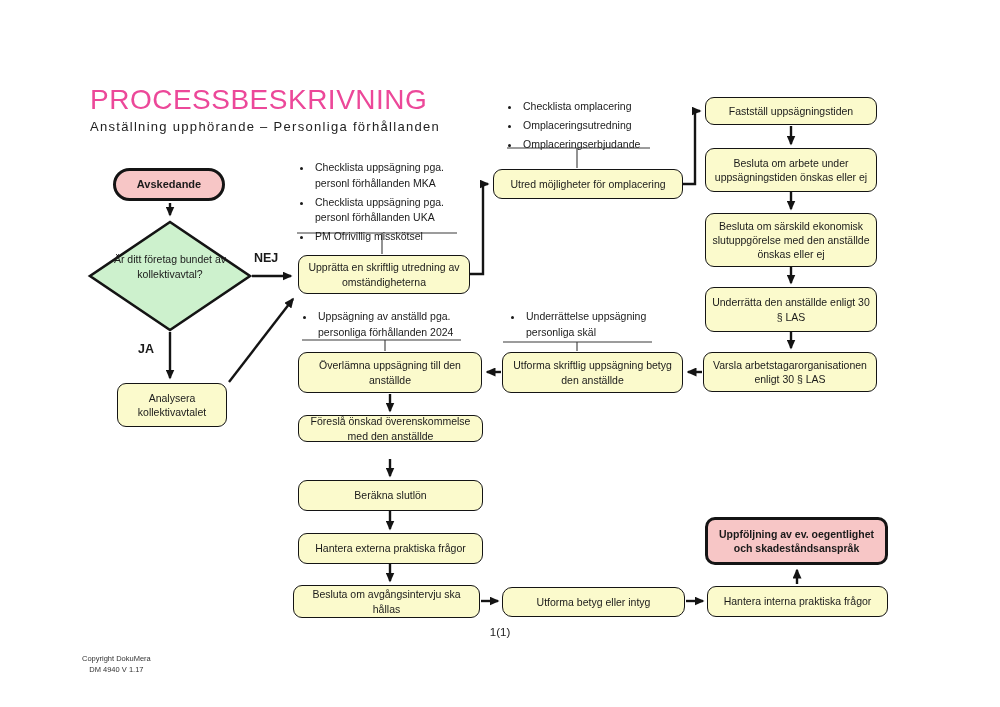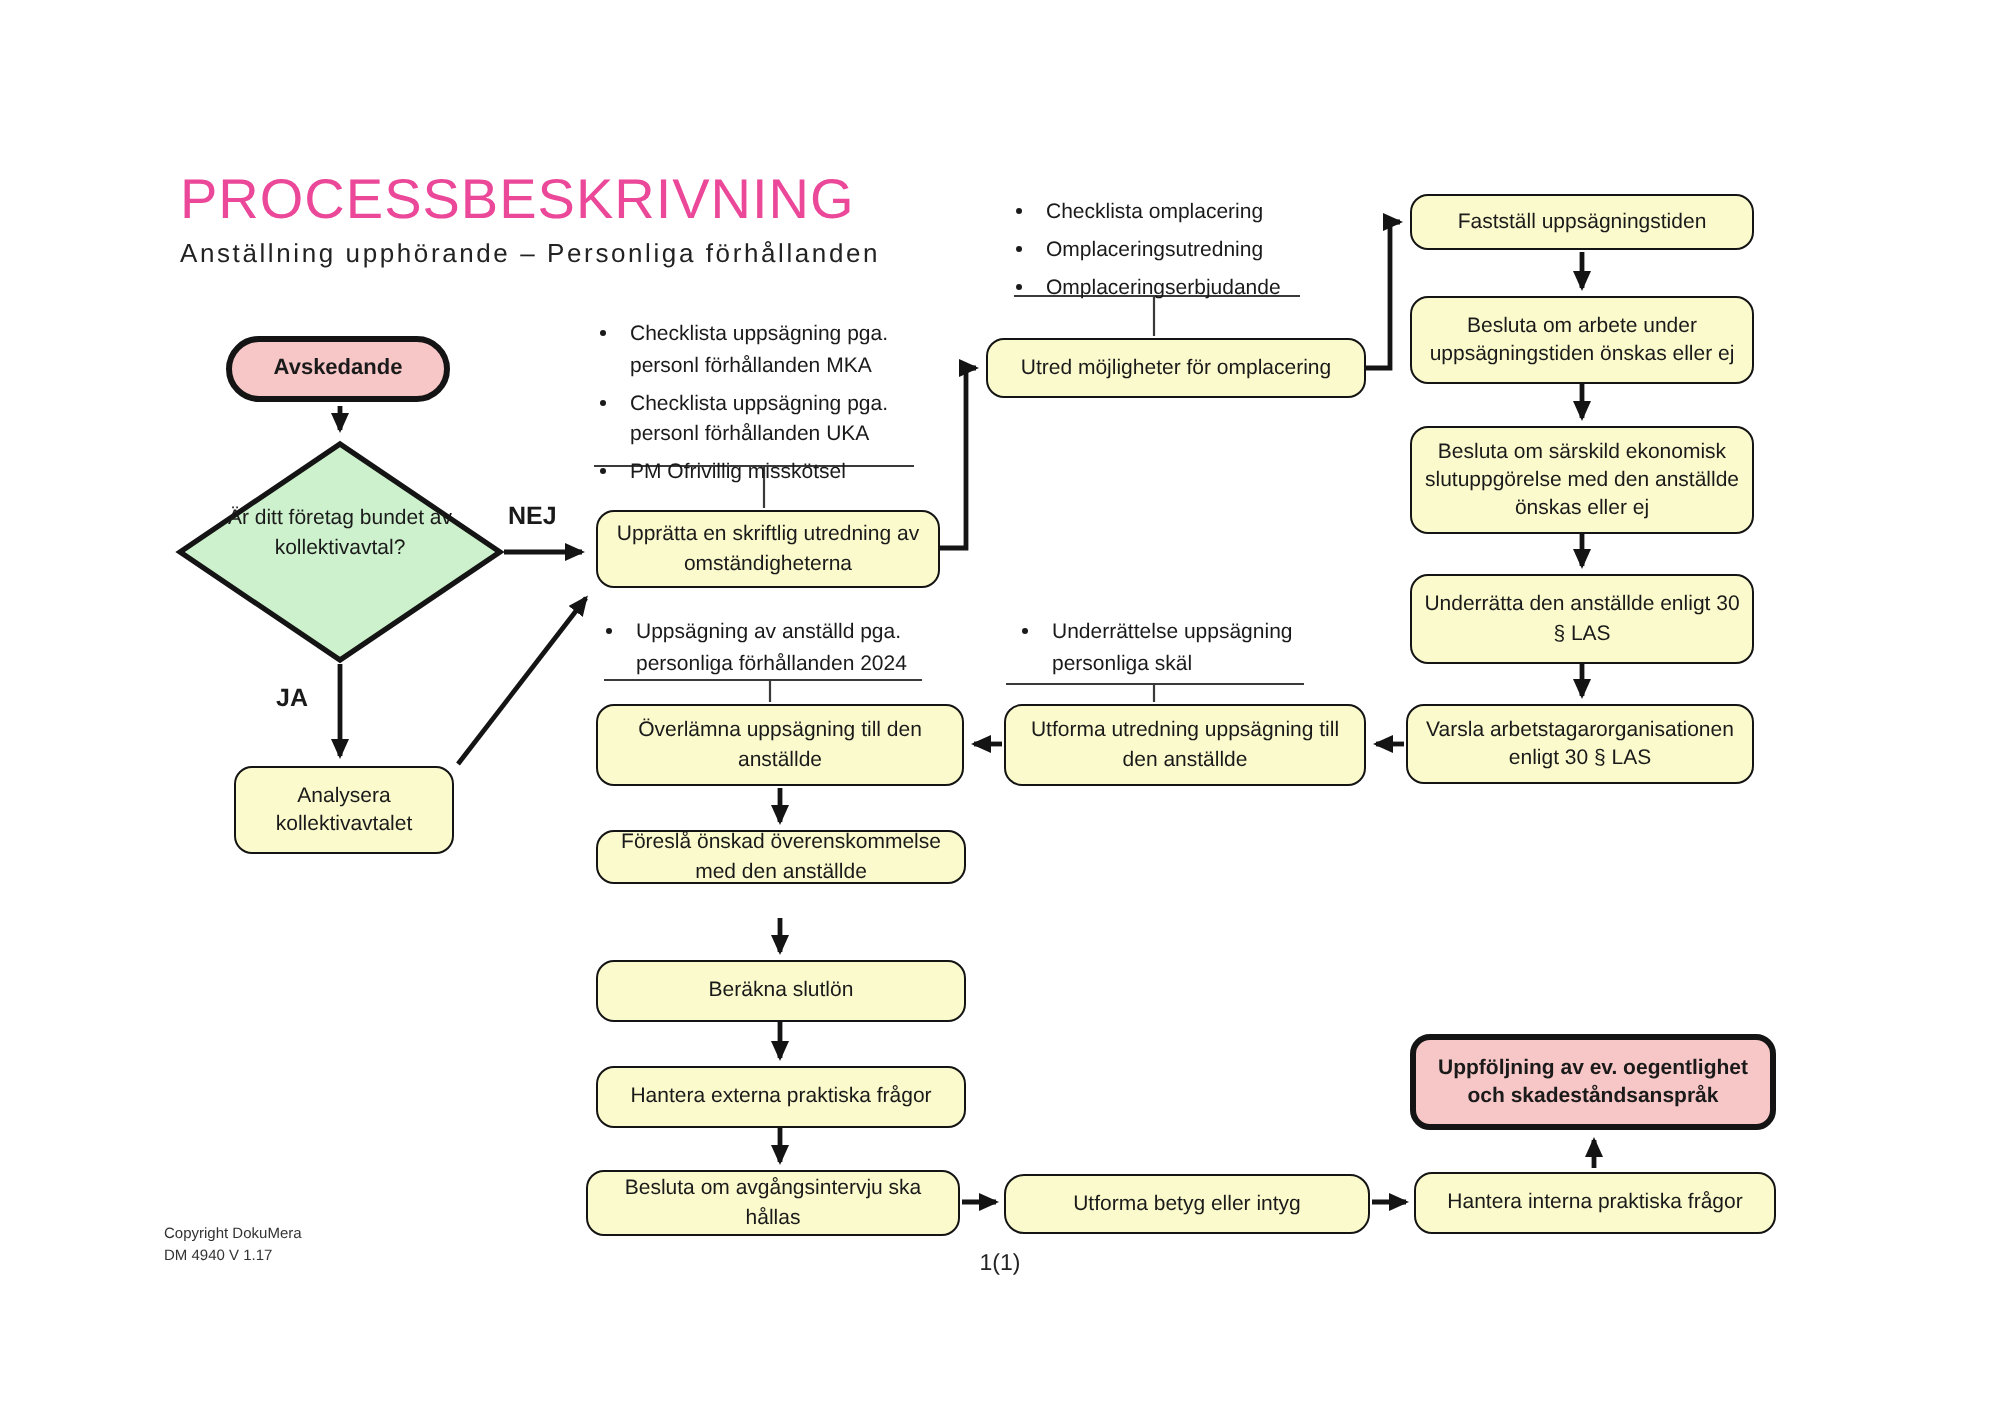--- a/index.html
+++ b/index.html
@@ -35,21 +35,21 @@
     position:absolute;left:110px;top:252px;width:120px;text-align:center;
     font-size:10.5px;line-height:1.45;
   }
   .edge-label{position:absolute;font-weight:bold;font-size:12.5px;}
   .callout{
     position:absolute;margin:0;padding:0 0 0 16px;font-size:10.5px;
     line-height:1.5;box-sizing:border-box;
   }
   .callout li{margin:0 0 3px 0;padding-left:2px;}
   .pagenum{position:absolute;left:455px;top:626px;width:90px;text-align:center;font-size:11.5px;color:#222;}
-  .footer{position:absolute;left:82px;top:612px;font-size:7.5px;line-height:1.4;color:#333;}
+  .footer{position:absolute;left:82px;top:654px;font-size:7.5px;line-height:1.4;color:#333;text-align:center;}
 </style>
 </head>
 <body>
 
 <div class="canvas">
 
   <svg class="overlay" viewBox="0 0 1000 707" xmlns="http://www.w3.org/2000/svg">
     <defs>
       <marker id="ah" markerWidth="10" markerHeight="9" refX="8.5" refY="4.5" orient="auto" markerUnits="userSpaceOnUse">
         <path d="M0,0 L10,4.5 L0,9 Z" fill="#141414"></path>
@@ -122,21 +122,21 @@
 
   <div class="node" style="left:298px;top:255px;width:172px;height:39px;">Upprätta en skriftlig utredning av omständigheterna</div>
   <div class="node" style="left:493px;top:169px;width:190px;height:30px;">Utred möjligheter för omplacering</div>
 
   <div class="node" style="left:705px;top:97px;width:172px;height:28px;">Fastställ uppsägningstiden</div>
   <div class="node" style="left:705px;top:148px;width:172px;height:44px;">Besluta om arbete under uppsägningstiden önskas eller ej</div>
   <div class="node" style="left:705px;top:213px;width:172px;height:54px;">Besluta om särskild ekonomisk slutuppgörelse med den anställde önskas eller ej</div>
   <div class="node" style="left:705px;top:287px;width:172px;height:45px;">Underrätta den anställde enligt 30 § LAS</div>
   <div class="node" style="left:703px;top:352px;width:174px;height:40px;">Varsla arbetstagarorganisationen enligt 30 § LAS</div>
 
-  <div class="node" style="left:502px;top:352px;width:181px;height:41px;">Utforma utredning uppsägning till den anställde</div>
+  <div class="node" style="left:502px;top:352px;width:181px;height:41px;">Utforma skriftlig uppsägning betyg den anställde</div>
   <div class="node" style="left:298px;top:352px;width:184px;height:41px;">Överlämna uppsägning till den anställde</div>
 
   <div class="node" style="left:298px;top:415px;width:185px;height:27px;">Föreslå önskad överenskommelse med den anställde</div>
   <div class="node" style="left:298px;top:480px;width:185px;height:31px;">Beräkna slutlön</div>
   <div class="node" style="left:298px;top:533px;width:185px;height:31px;">Hantera externa praktiska frågor</div>
   <div class="node" style="left:293px;top:585px;width:187px;height:33px;">Besluta om avgångsintervju ska hållas</div>
 
   <div class="node" style="left:502px;top:587px;width:183px;height:30px;border-radius:10px;">Utforma betyg eller intyg</div>
   <div class="node" style="left:707px;top:586px;width:181px;height:31px;">Hantera interna praktiska frågor</div>
   <div class="node alert" style="left:705px;top:517px;width:183px;height:48px;">Uppföljning av ev. oegentlighet och skadeståndsanspråk</div>

